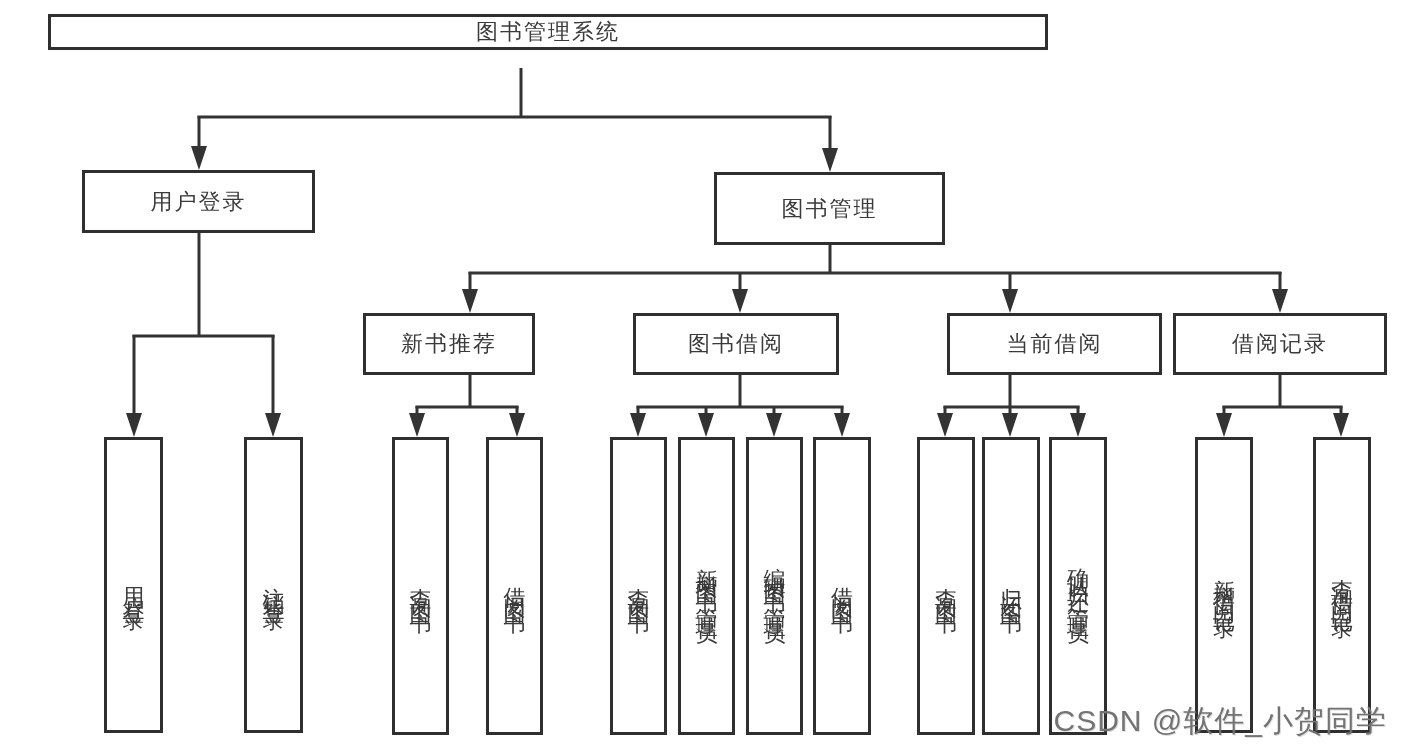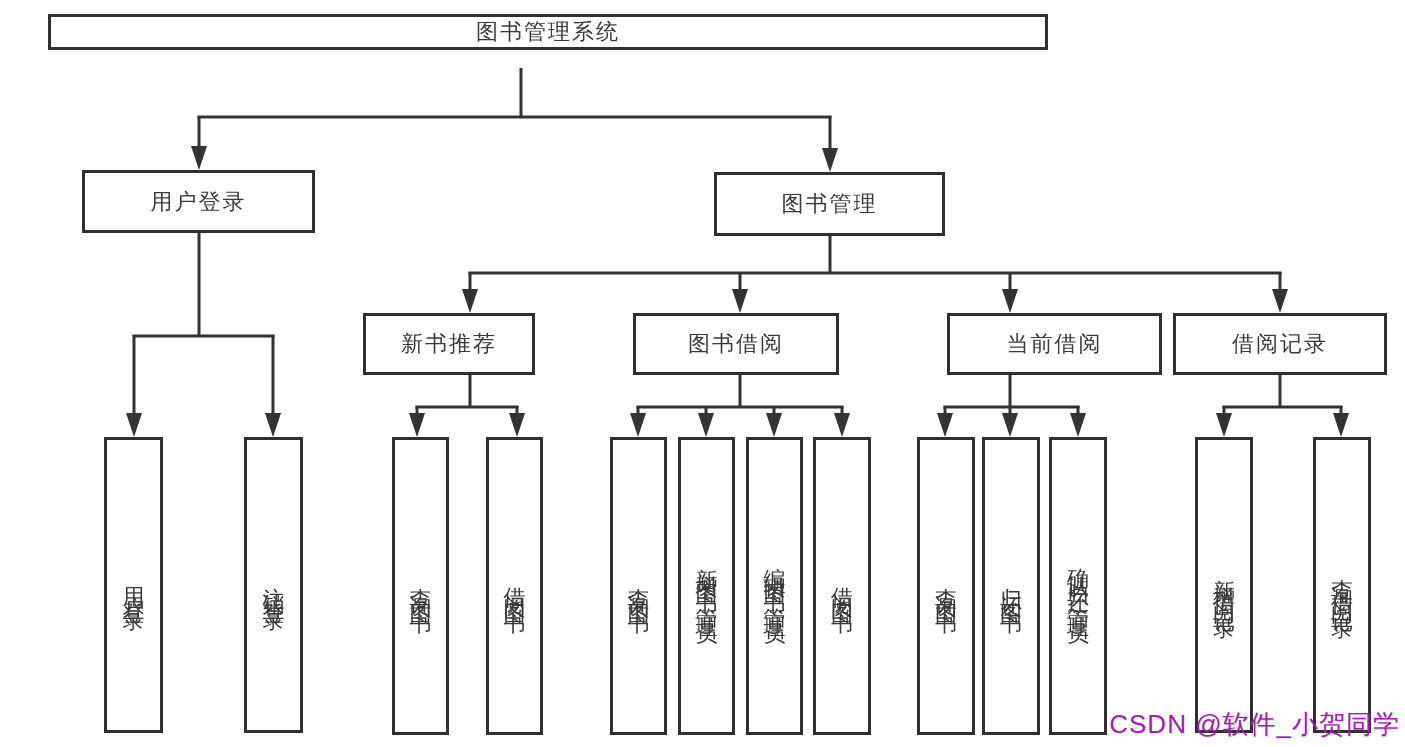--- a/index.html
+++ b/index.html
@@ -31,24 +31,24 @@
   .node.h { letter-spacing: 2px; }
   .node.v span {
     writing-mode: vertical-rl;
     text-orientation: mixed;
     letter-spacing: 8px;
     line-height: 1;
     white-space: nowrap;
   }
   .watermark {
     position: absolute;
-    right: 5px;
+    right: 18px;
     bottom: 5px;
-    font-size: 26px;
-    color: #a21caf;
+    font-size: 30px;
+    color: #737373;
     letter-spacing: 1px;
     z-index: 5;
     text-shadow: 1px 1px 0 rgba(120,120,120,0.25);
   }
 </style>
 </head>
 <body>
 
 <div class="canvas">
   <svg class="connectors" viewBox="0 0 1405 747" xmlns="http://www.w3.org/2000/svg">
@@ -105,21 +105,21 @@
       <line x1="1341" y1="406" x2="1341" y2="419" stroke="#333333" stroke-width="3"></line>
       <polygon points="1333,413 1349,413 1341,437" fill="#333333"></polygon>
     </svg>
   <div id="nodes-layer">
       <div class="node h" style="left: 21px; top: 14px; width: 1000px; height: 36px; margin-left: 27px;">
         <span>图书管理系统</span>
       </div>
       <div class="node h" style="left: 82px; top: 170px; width: 233px; height: 63px;">
         <span>用户登录</span>
       </div>
-      <div class="node h" style="left: 714px; top: 172px; width: 231px; height: 64px;">
+      <div class="node h" style="left: 714px; top: 172px; width: 231px; height: 73px;">
         <span>图书管理</span>
       </div>
       <div class="node v" style="left: 104px; top: 437px; width: 59px; height: 296px;">
         <span>用户登录</span>
       </div>
       <div class="node v" style="left: 244px; top: 437px; width: 59px; height: 296px;">
         <span>注销登录</span>
       </div>
       <div class="node h" style="left: 363px; top: 313px; width: 172px; height: 62px;">
         <span>新书推荐</span>

